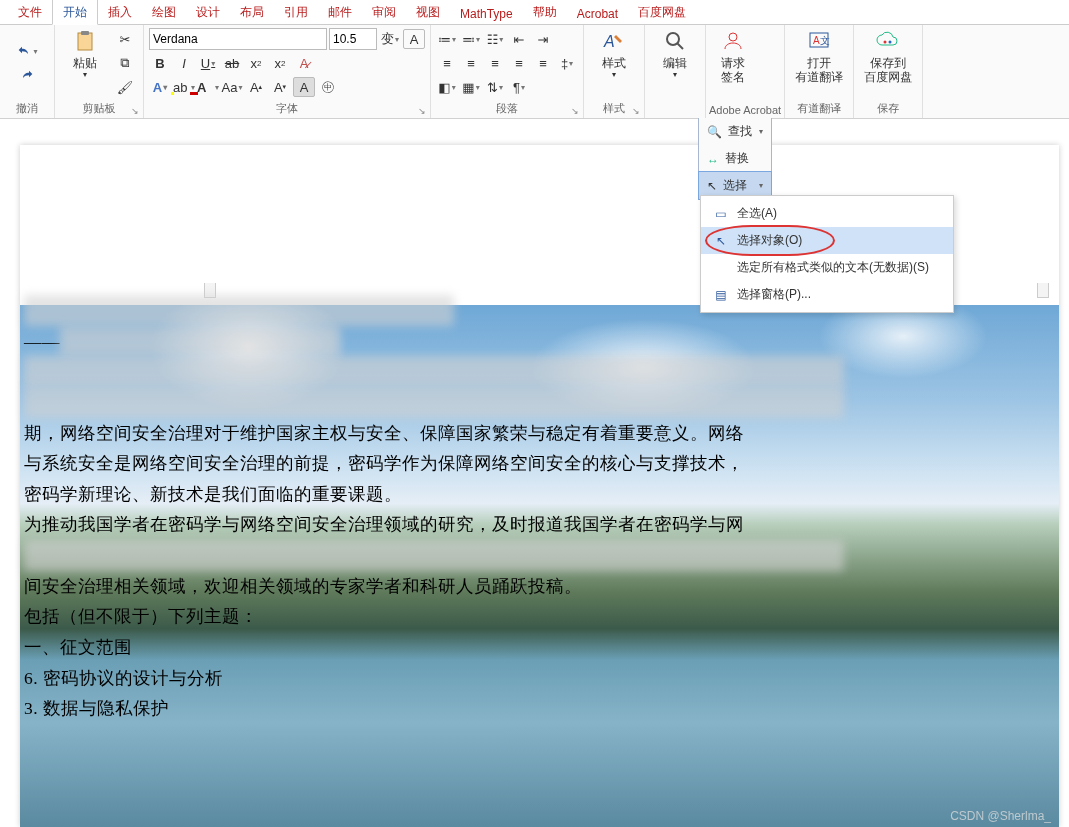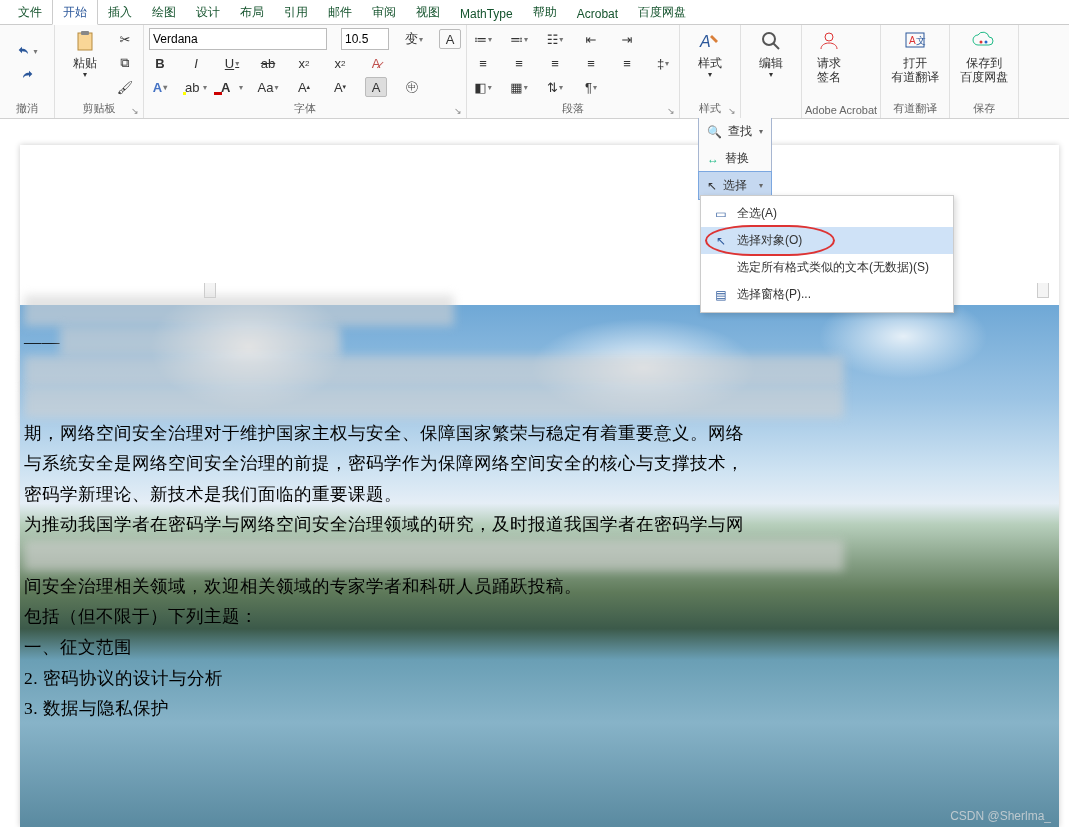--- a/index.html
+++ b/index.html
@@ -1,27 +1,27 @@
 <!DOCTYPE html>
 <html><head>
 <meta charset="utf-8">
 <style>
 html,body{margin:0;padding:0;font-family:"Microsoft YaHei",SimSun,sans-serif;font-size:12px;background:#fff;color:#333;width:1069px;height:827px;overflow:hidden}
 .tabs{display:flex;height:24px;align-items:end;padding-left:8px;gap:0;border-bottom:1px solid #ccc;background:#fff}
-.tab{padding:4px 10px 3px;color:#14532d;cursor:pointer}
+.tab{padding:4px 10px 3px;color:#b91c1c;cursor:pointer}
 .tab.active{background:#fff;border:1px solid #ccc;border-bottom:1px solid #fff;position:relative;top:1px;color:#2b579a;font-weight:400}
 .ribbon{display:flex;height:93px;border-bottom:1px solid #d1d1d1;background:#fafafa}
 .group{display:flex;flex-direction:column;border-right:1px solid #e0e0e0;padding:2px 3px 1px;position:relative}
 .group-body{flex:1;display:flex;align-items:start}
 .group-label{font-size:11px;color:#666;text-align:center;padding:1px 0}
 .dialog-launcher{position:absolute;right:2px;bottom:2px;width:10px;height:10px;font-size:9px;color:#888;cursor:pointer}
 .big-btn{display:flex;flex-direction:column;align-items:center;justify-content:center;width:46px;padding:2px 4px;cursor:pointer;text-align:center;line-height:1.2}
 .big-btn svg,.big-btn .ico{width:24px;height:24px;margin-bottom:3px}
 .col{display:flex;flex-direction:column;gap:2px;padding:1px 2px}
-.row{display:flex;gap:14px;align-items:center}
+.row{display:flex;gap:2px;align-items:center}
 .tbtn{width:22px;height:22px;display:flex;align-items:center;justify-content:center;cursor:pointer;font-size:13px;border-radius:2px}
 .tbtn.framed{border:1px solid #bbb;width:20px;height:18px}
 .drop::after{content:"▾";font-size:8px;margin-left:1px;color:#777}
 select,input[type=text]{border:1px solid #bbb;height:20px;font-size:12px;padding:0 3px;background:#fff}
 .font-name{width:170px}
 .font-size{width:40px}
 .colorbar{display:inline-block;width:14px;height:3px;position:relative;top:6px;left:-16px}
 .edit-pane{width:72px;background:#fafafa;border:1px solid #a7b6d1;border-top:none;position:absolute;top:118px;left:698px;z-index:5;font-size:12px}
 .edit-item{display:flex;align-items:center;gap:6px;padding:5px 8px;cursor:pointer}
 .edit-item.pressed{background:#c5d8f0;border:1px solid #7ba7e0;margin:-1px}
@@ -289,17 +289,17 @@
     <p><span class="blur" style="width:820px">　</span></p>
     <p><span class="blur" style="width:820px">　</span></p>
     <p>期，网络空间安全治理对于维护国家主权与安全、保障国家繁荣与稳定有着重要意义。网络</p>
     <p>与系统安全是网络空间安全治理的前提，密码学作为保障网络空间安全的核心与支撑技术，</p>
     <p>密码学新理论、新技术是我们面临的重要课题。</p>
     <p>为推动我国学者在密码学与网络空间安全治理领域的研究，及时报道我国学者在密码学与网</p>
     <p><span class="blur" style="width:820px">　</span></p>
     <p>间安全治理相关领域，欢迎相关领域的专家学者和科研人员踊跃投稿。</p>
     <p>包括（但不限于）下列主题：</p>
     <p>一、征文范围</p>
-    <p>2.  密码协议的设计与分析</p>
+    <p>6.  密码协议的设计与分析</p>
     <p>3.  数据与隐私保护</p>
   </div>
   <div class="watermark">CSDN @Sherlma_</div>
 </div>
 
 </body></html>

